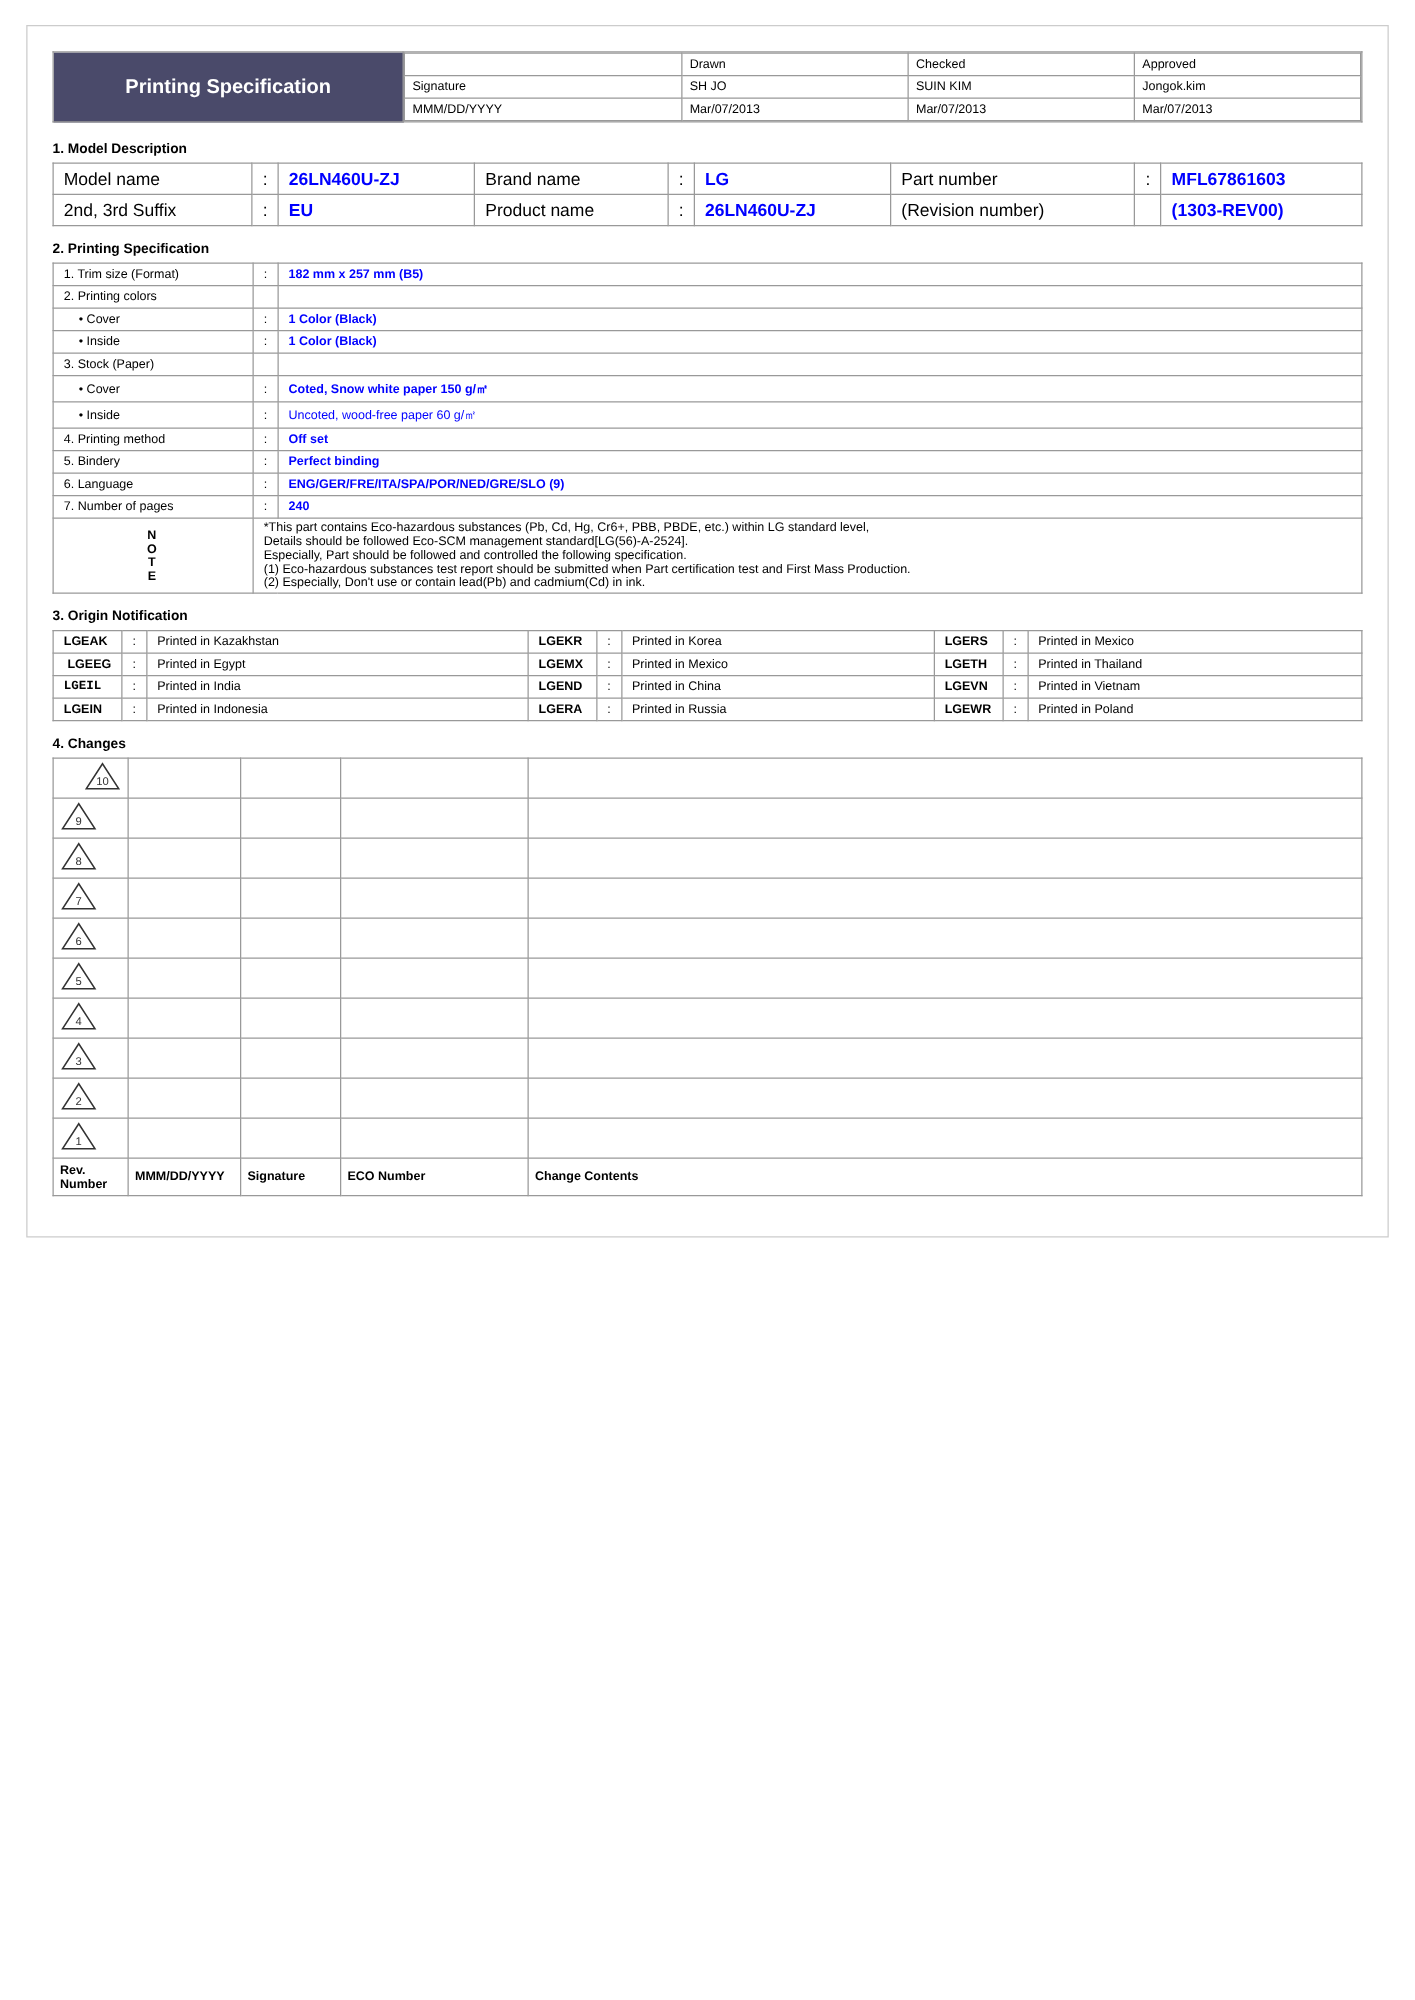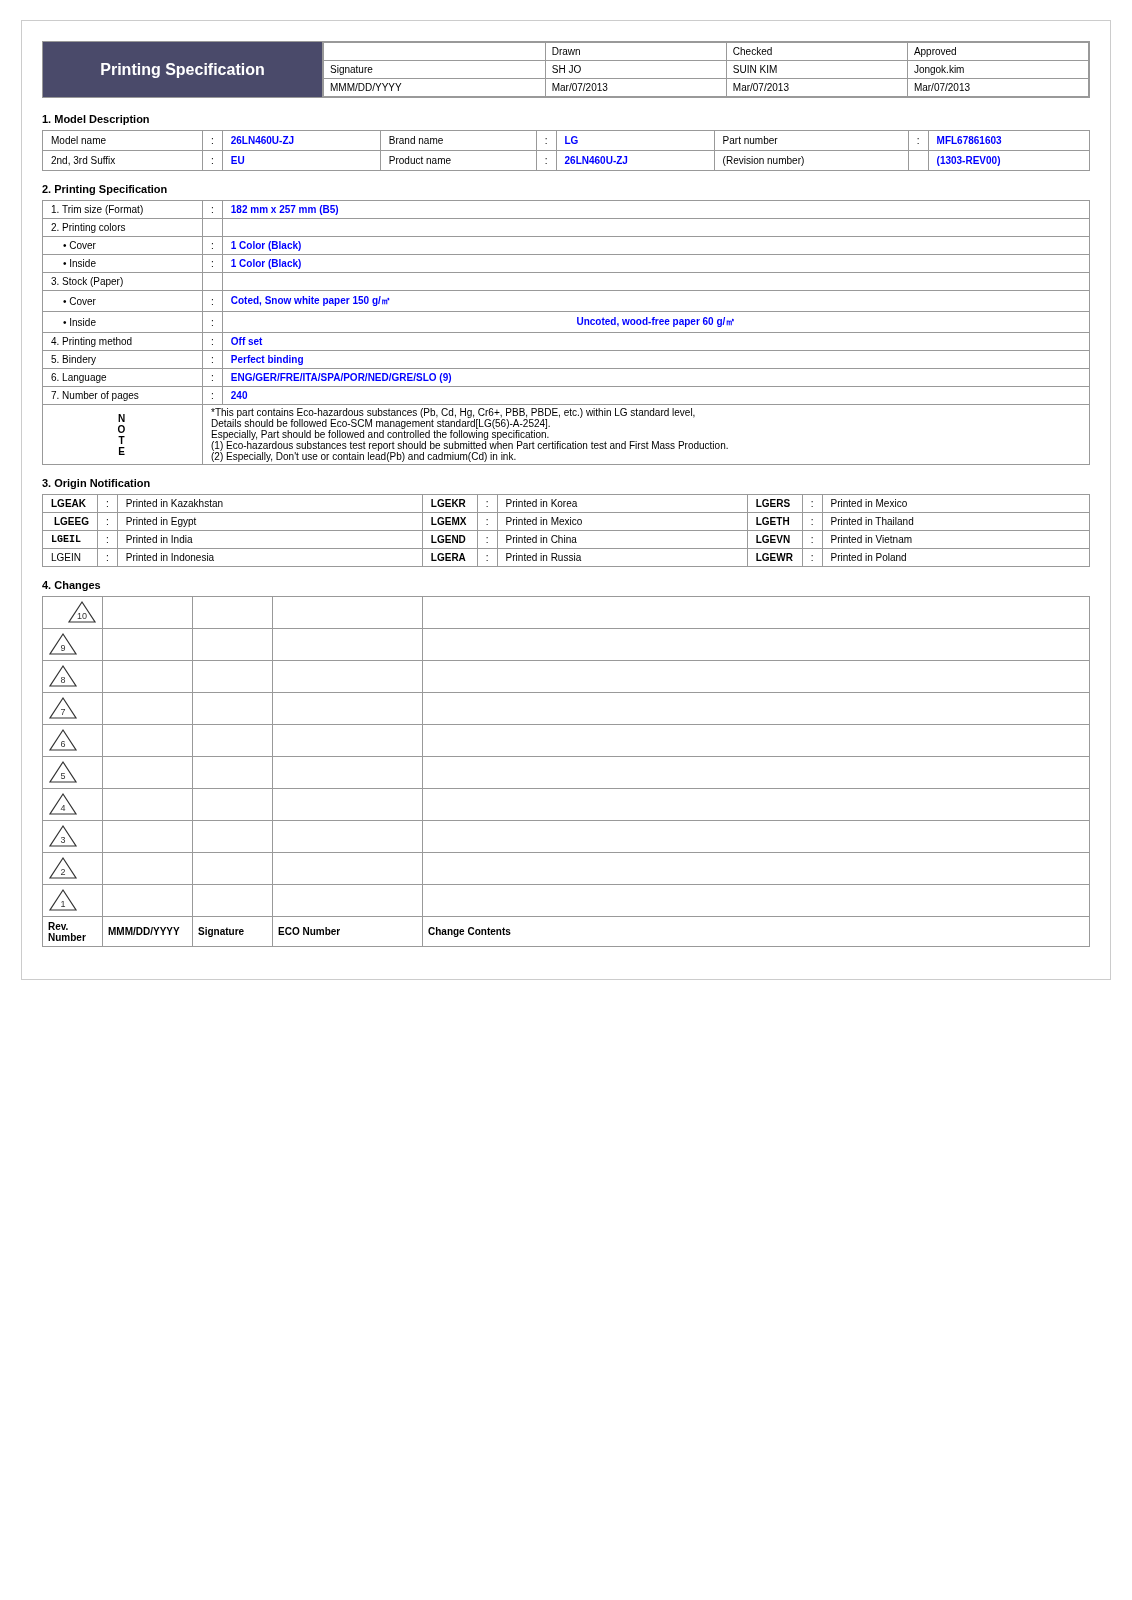--- a/index.html
+++ b/index.html
@@ -12,21 +12,21 @@
     .header-title-cell { width: 280px; background: #4a4a6a; color: #fff; font-size: 16px; font-weight: bold; text-align: center; padding: 15px; border: 1px solid #999; }
     .header-info-cell { border: 1px solid #999; padding: 0; }
     .header-info-inner { width: 100%; border-collapse: collapse; }
     .header-info-inner td { border: 1px solid #999; padding: 3px 6px; font-size: 10px; }
     
     
     .section-header { font-weight: bold; font-size: 11px; margin: 12px 0 5px 0; }
     
     
     .model-table { width: 100%; border-collapse: collapse; border: 1px solid #999; margin-bottom: 12px; }
-    .model-table td { border: 1px solid #999; padding: 4px 8px; font-size: 10px; }
+    .model-table td { border: 1px solid #999; padding: 4px 8px; font-size: 14px; }
     .model-value { color: #00f; font-weight: bold; }
     
     
     .spec-table { width: 100%; border-collapse: collapse; border: 1px solid #999; margin-bottom: 12px; }
     .spec-table td { border: 1px solid #999; padding: 3px 8px; font-size: 10px; }
     
     
     .origin-table { width: 100%; border-collapse: collapse; border: 1px solid #999; margin-bottom: 12px; }
     .origin-table td { border: 1px solid #999; padding: 3px 8px; font-size: 10px; }
     
@@ -131,21 +131,21 @@
     <td style="" colspan="10"></td>
   </tr>
         <tr>
     <td style="padding-left: 20px; width: 160px;">• Cover</td>
     <td style="width:12px; text-align:center;">:</td>
     <td style="color:#00f; font-weight:bold;" colspan="10">Coted, Snow white paper 150 g/㎡</td>
   </tr>
         <tr>
     <td style="padding-left: 20px; width: 160px;">• Inside</td>
     <td style="width:12px; text-align:center;">:</td>
-    <td style="color:#00f; font-weight:bold;text-align:center;" colspan="10">Uncoted, wood-free paper 60 g/㎡</td>
+    <td style="color:#00f; font-weight:normal;" colspan="10">Uncoted, wood-free paper 60 g/㎡</td>
   </tr>
         <tr>
     <td style="padding-left: 8px; width: 160px;">4. Printing method</td>
     <td style="width:12px; text-align:center;">:</td>
     <td style="color:#00f; font-weight:bold;" colspan="10">Off set</td>
   </tr>
         <tr>
     <td style="padding-left: 8px; width: 160px;">5. Bindery</td>
     <td style="width:12px; text-align:center;">:</td>
     <td style="color:#00f; font-weight:bold;" colspan="10">Perfect binding</td>
@@ -206,21 +206,21 @@
           <td style="width: 12px;">:</td>
           <td>Printed in India</td>
           <td style="width: 55px; font-weight: bold;">LGEND</td>
           <td style="width: 12px;">:</td>
           <td>Printed in China</td>
           <td style="width: 55px; font-weight: bold;">LGEVN</td>
           <td style="width: 12px;">:</td>
           <td>Printed in Vietnam</td>
         </tr>
         <tr>
-          <td style="width: 55px; font-weight: normal;">LGEIN</td>
+          <td style="width: 55px; font-weight: bold;">LGEIN</td>
           <td style="width: 12px;">:</td>
           <td>Printed in Indonesia</td>
           <td style="width: 55px; font-weight: bold;">LGERA</td>
           <td style="width: 12px;">:</td>
           <td>Printed in Russia</td>
           <td style="width: 55px; font-weight: bold;">LGEWR</td>
           <td style="width: 12px;">:</td>
           <td>Printed in Poland</td>
         </tr>
       </tbody>

